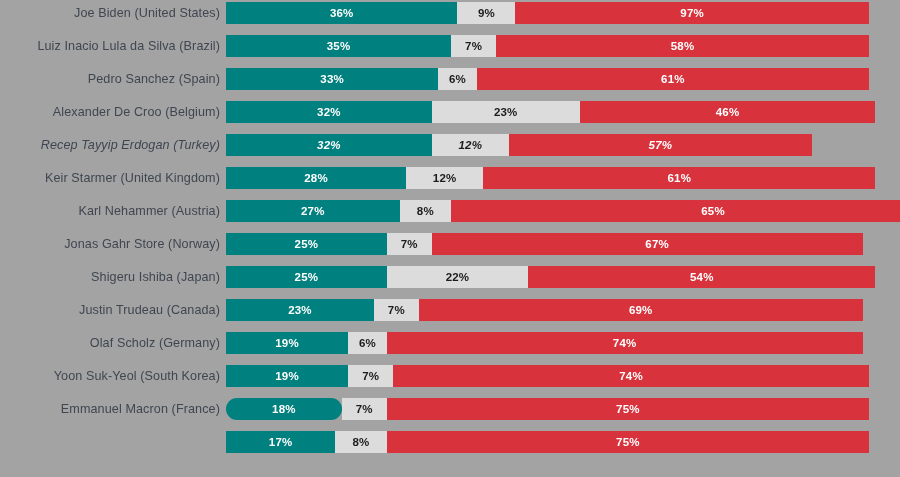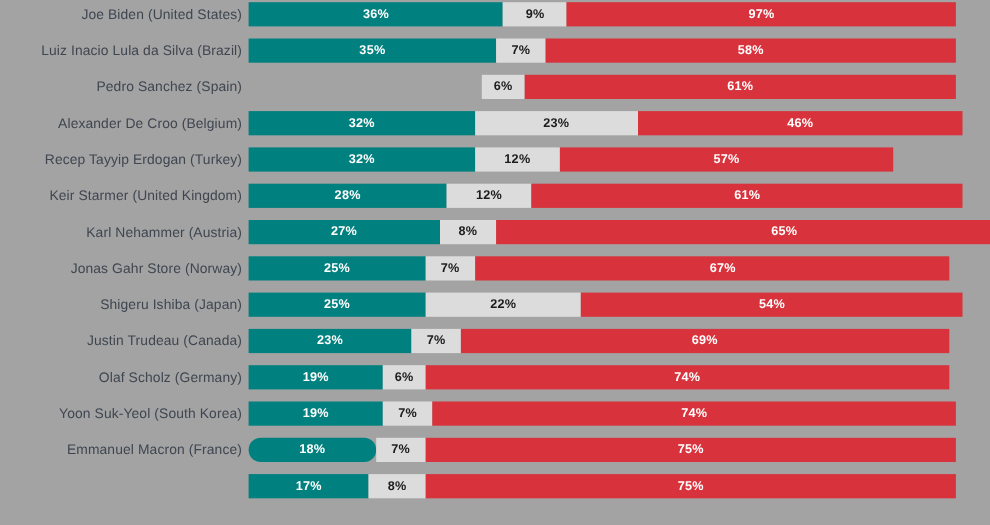--- a/index.html
+++ b/index.html
@@ -99,20 +99,23 @@
           <span class="seg-label">7%</span>
         </div>
         <div class="seg seg-disapprove" style="left: 270.06px; width: 372.94px;">
           <span class="seg-label">58%</span>
         </div>
       </div>
     </div>
     <div class="row" style="top: 68px;">
       <div class="row-label">Pedro Sanchez (Spain)</div>
       <div class="bar-track">
+        <div class="seg seg-approve" style="left: 0px; width: 212.19px;">
+          <span class="seg-label">33%</span>
+        </div>
         <div class="seg seg-neutral" style="left: 212.19px; width: 38.58px;">
           <span class="seg-label">6%</span>
         </div>
         <div class="seg seg-disapprove" style="left: 250.77px; width: 392.23px;">
           <span class="seg-label">61%</span>
         </div>
       </div>
     </div>
     <div class="row" style="top: 101px;">
       <div class="row-label">Alexander De Croo (Belgium)</div>
@@ -121,21 +124,21 @@
           <span class="seg-label">32%</span>
         </div>
         <div class="seg seg-neutral" style="left: 205.76px; width: 147.89px;">
           <span class="seg-label">23%</span>
         </div>
         <div class="seg seg-disapprove" style="left: 353.65px; width: 295.78px;">
           <span class="seg-label">46%</span>
         </div>
       </div>
     </div>
-    <div class="row" style="top: 134px;">
+    <div class="row" style="top: 134px; font-style: italic;">
       <div class="row-label">Recep Tayyip Erdogan (Turkey)</div>
       <div class="bar-track">
         <div class="seg seg-approve" style="left: 0px; width: 205.76px;">
           <span class="seg-label">32%</span>
         </div>
         <div class="seg seg-neutral" style="left: 205.76px; width: 77.16px;">
           <span class="seg-label">12%</span>
         </div>
         <div class="seg seg-disapprove" style="left: 282.92px; width: 303px;">
           <span class="seg-label">57%</span>

